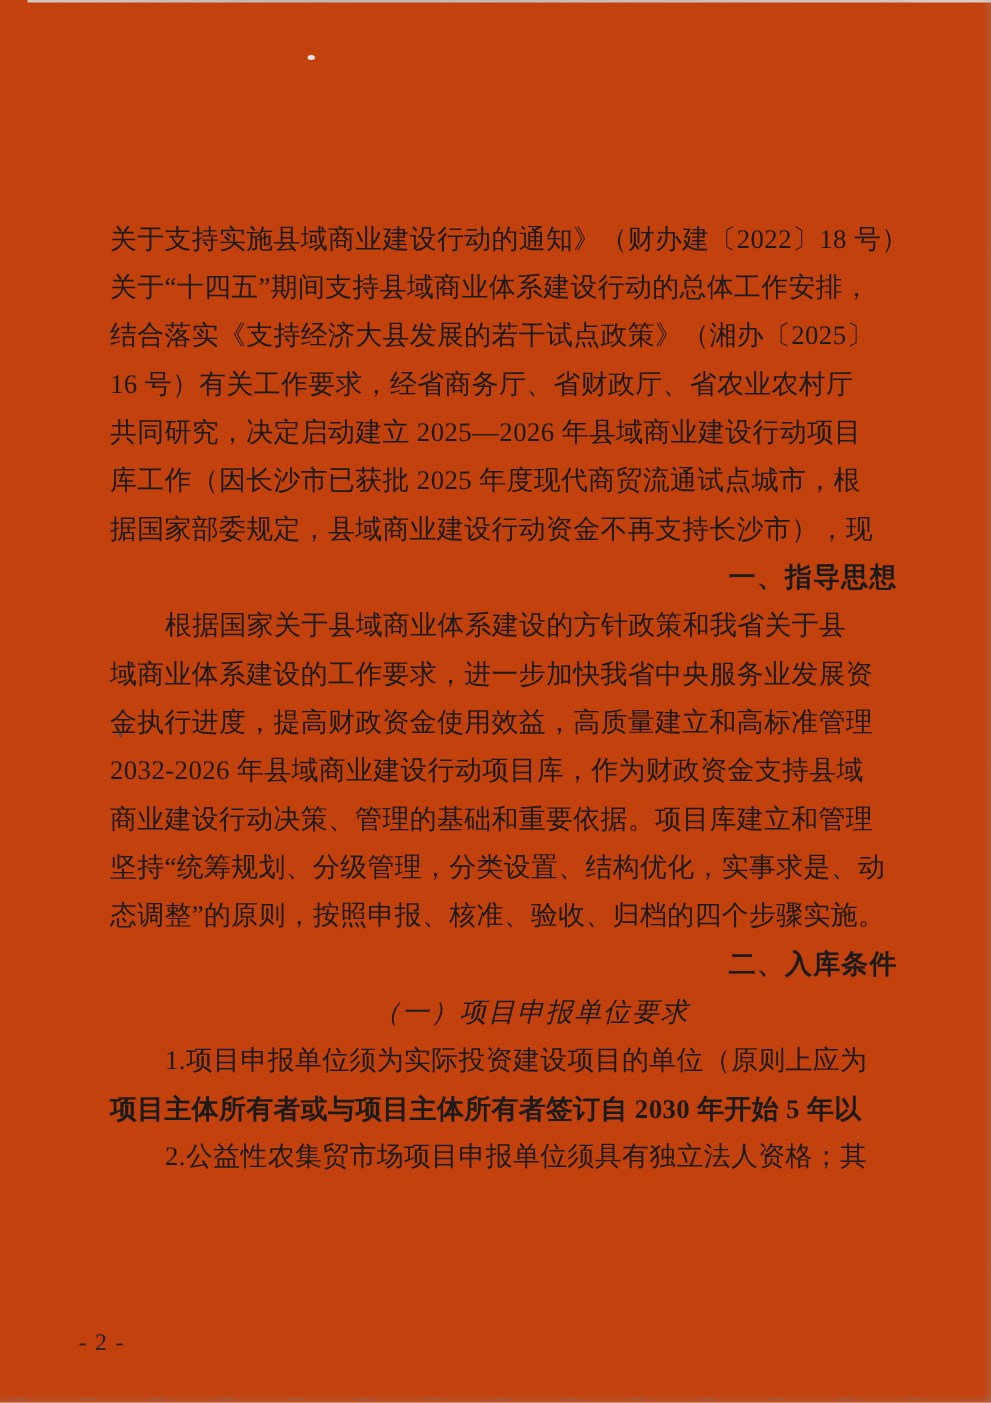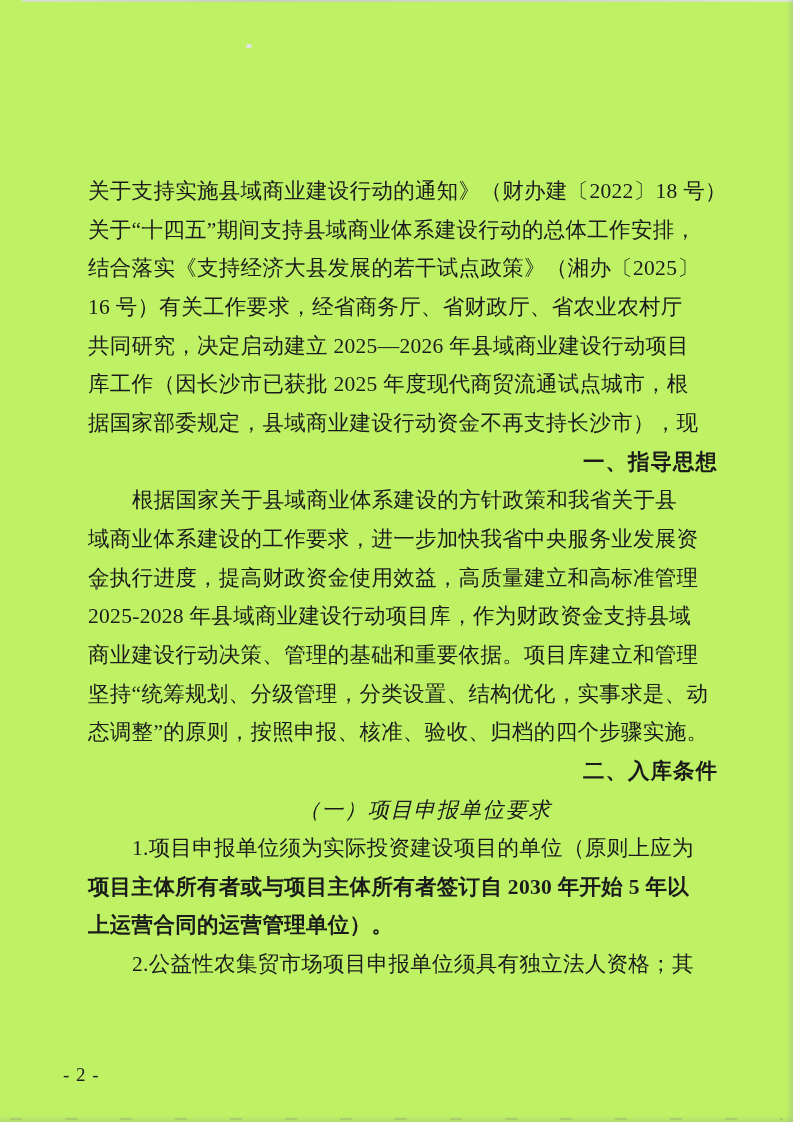--- a/index.html
+++ b/index.html
@@ -7,21 +7,21 @@
     padding: 0;
     width: 793px;
     height: 1122px;
     overflow: hidden;
     background: #ffffff;
   }
   .page {
     position: absolute;
     left: 0; top: 0;
     width: 793px; height: 1122px;
-    background: #bef264;
+    background: #c2410c;
   }
   
   .scan-top-edge {
     position: absolute;
     top: 0; left: 22px; right: 0; height: 2px;
     background: linear-gradient(to right, #dadde0, #c6cacf 30%, #d4d7da 80%, #e4e6e8);
     opacity: .85;
   }
   .scan-right-edge {
     position: absolute;
@@ -113,27 +113,26 @@
     <div class="line">关于“十四五”期间支持县域商业体系建设行动的总体工作安排，</div>
     <div class="line">结合落实《支持经济大县发展的若干试点政策》（湘办〔2025〕</div>
     <div class="line">16 号）有关工作要求，经省商务厅、省财政厅、省农业农村厅</div>
     <div class="line">共同研究，决定启动建立 2025—2026 年县域商业建设行动项目</div>
     <div class="line">库工作（因长沙市已获批 2025 年度现代商贸流通试点城市，根</div>
     <div class="line">据国家部委规定，县域商业建设行动资金不再支持长沙市），现</div>
     <div class="line h-bold indent">一、指导思想</div>
     <div class="line indent">根据国家关于县域商业体系建设的方针政策和我省关于县</div>
     <div class="line">域商业体系建设的工作要求，进一步加快我省中央服务业发展资</div>
     <div class="line">金执行进度，提高财政资金使用效益，高质量建立和高标准管理</div>
-    <div class="line">2025-2028 年县域商业建设行动项目库，作为财政资金支持县域</div>
+    <div class="line">2032-2026 年县域商业建设行动项目库，作为财政资金支持县域</div>
     <div class="line">商业建设行动决策、管理的基础和重要依据。项目库建立和管理</div>
     <div class="line">坚持“统筹规划、分级管理，分类设置、结构优化，实事求是、动</div>
     <div class="line">态调整”的原则，按照申报、核准、验收、归档的四个步骤实施。</div>
     <div class="line h-bold indent">二、入库条件</div>
     <div class="line kaiti indent">（一）项目申报单位要求</div>
     <div class="line indent">1.项目申报单位须为实际投资建设项目的单位（原则上应为</div>
     <div class="line b">项目主体所有者或与项目主体所有者签订自 2030 年开始 5 年以</div>
-    <div class="line b">上运营合同的运营管理单位）。</div>
     <div class="line indent">2.公益性农集贸市场项目申报单位须具有独立法人资格；其</div>
   </div>
 
   <div class="page-number">- 2 -</div>
 
 </div>
 
 </body></html>

